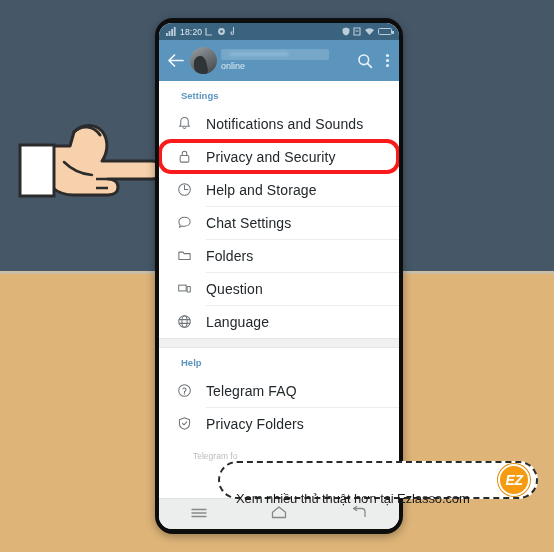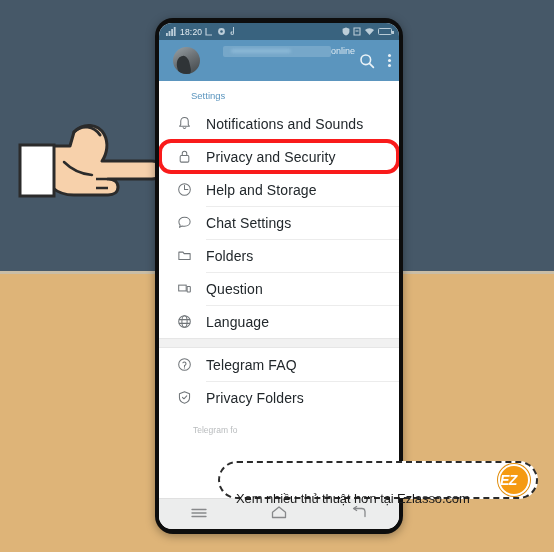--- a/index.html
+++ b/index.html
@@ -112,23 +112,23 @@
   .avatar::after {
     content: "";
     position: absolute; left: 4px; top: 9px;
     width: 13px; height: 20px;
     background: #2f3437;
     border-radius: 50% 40% 30% 45%;
     transform: rotate(-12deg);
   }
   .ab-idblock {
     flex: 1;
-    margin-left: 23px;
-    display: flex;
-    flex-direction: row;
+    margin-left: 4px;
+    display: flex;
+    flex-direction: column;
     justify-content: center;
     height: 30px;
     position: relative;
   }
   .name-redacted {
     height: 11px; width: 108px;
     background: #76a7c9;
     border-radius: 2px;
     margin-bottom: 1px;
     position: relative;
@@ -154,22 +154,22 @@
   
   .listbody {
     flex: 1;
     background: #ffffff;
     overflow: hidden;
     position: relative;
   }
   .sect-head {
     font-size: 9.5px;
     color: #5b95be;
-    font-weight: normal;
-    padding: 9px 0 6px 32px;
+    font-weight: bold;
+    padding: 9px 0 6px 22px;
   }
   .row {
     display: flex;
     align-items: center;
     height: 33px;
     padding-left: 14px;
     cursor: pointer;
     position: relative;
   }
   .row + .row::before {
@@ -245,20 +245,21 @@
     margin-top: 36px;
   }
   .ez-badge {
     width: 32px; height: 32px;
     border-radius: 50%;
     background: #f59a11;
     border: 2px solid #ffffff;
     box-shadow: 0 0 0 1px #e08c0a;
     display: flex;
     align-items: center;
+    justify-content: center;
     flex: none;
   }
   .ez-badge span {
     color: #ffffff;
     font-size: 14px;
     font-weight: bold;
     font-style: italic;
     letter-spacing: -0.5px;
   }
 </style>
@@ -412,20 +413,21 @@
               <circle cx="8" cy="8" r="6.2" fill="none" stroke="currentColor" stroke-width="1.1"></circle>
               <ellipse cx="8" cy="8" rx="2.8" ry="6.2" fill="none" stroke="currentColor" stroke-width="1.1"></ellipse>
               <path d="M2,6 L14,6 M2,10 L14,10" stroke="currentColor" stroke-width="1.1"></path>
             </svg>
           </span>
           <span class="row-label">Language</span>
         </div>
 
         <div class="gap"></div>
 
+        <div class="sect-head">Help</div>
 
 
         <div class="row">
           <span class="row-ico">
             <svg width="15" height="15" viewBox="0 0 16 16">
               <circle cx="8" cy="8" r="6.2" fill="none" stroke="currentColor" stroke-width="1.1"></circle>
               <path d="M6.3,6.2 A1.8,1.8 0 1 1 8,9 L8,10" fill="none" stroke="currentColor" stroke-width="1.1" stroke-linecap="round"></path>
               <circle cx="8" cy="11.6" r="0.65" fill="currentColor"></circle>
             </svg>
           </span>

